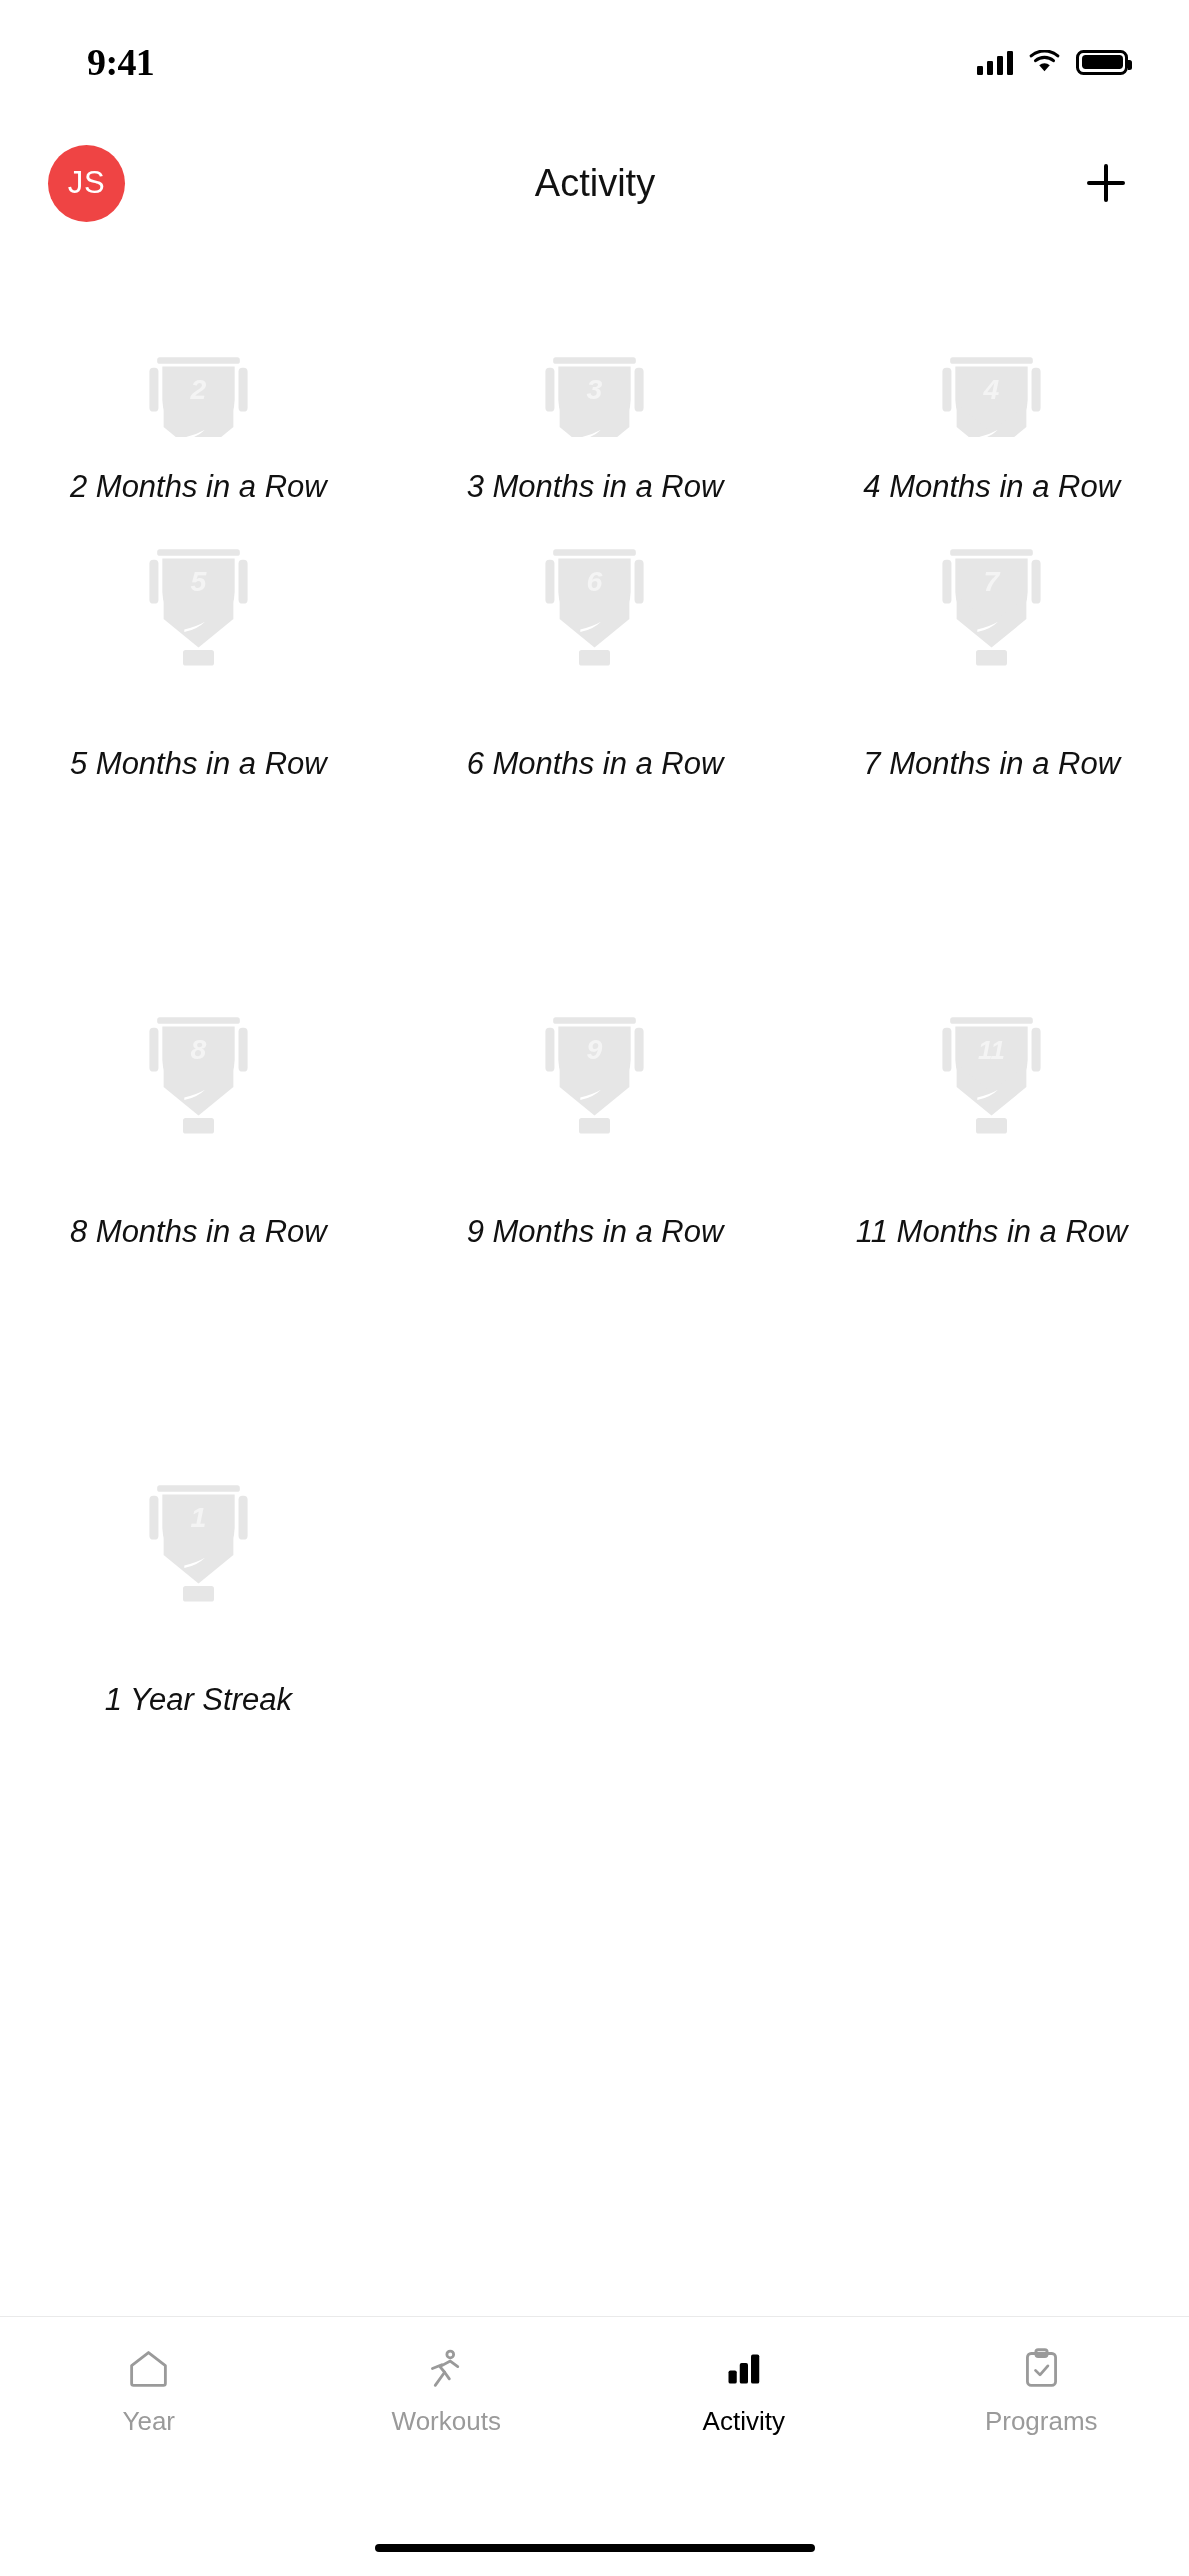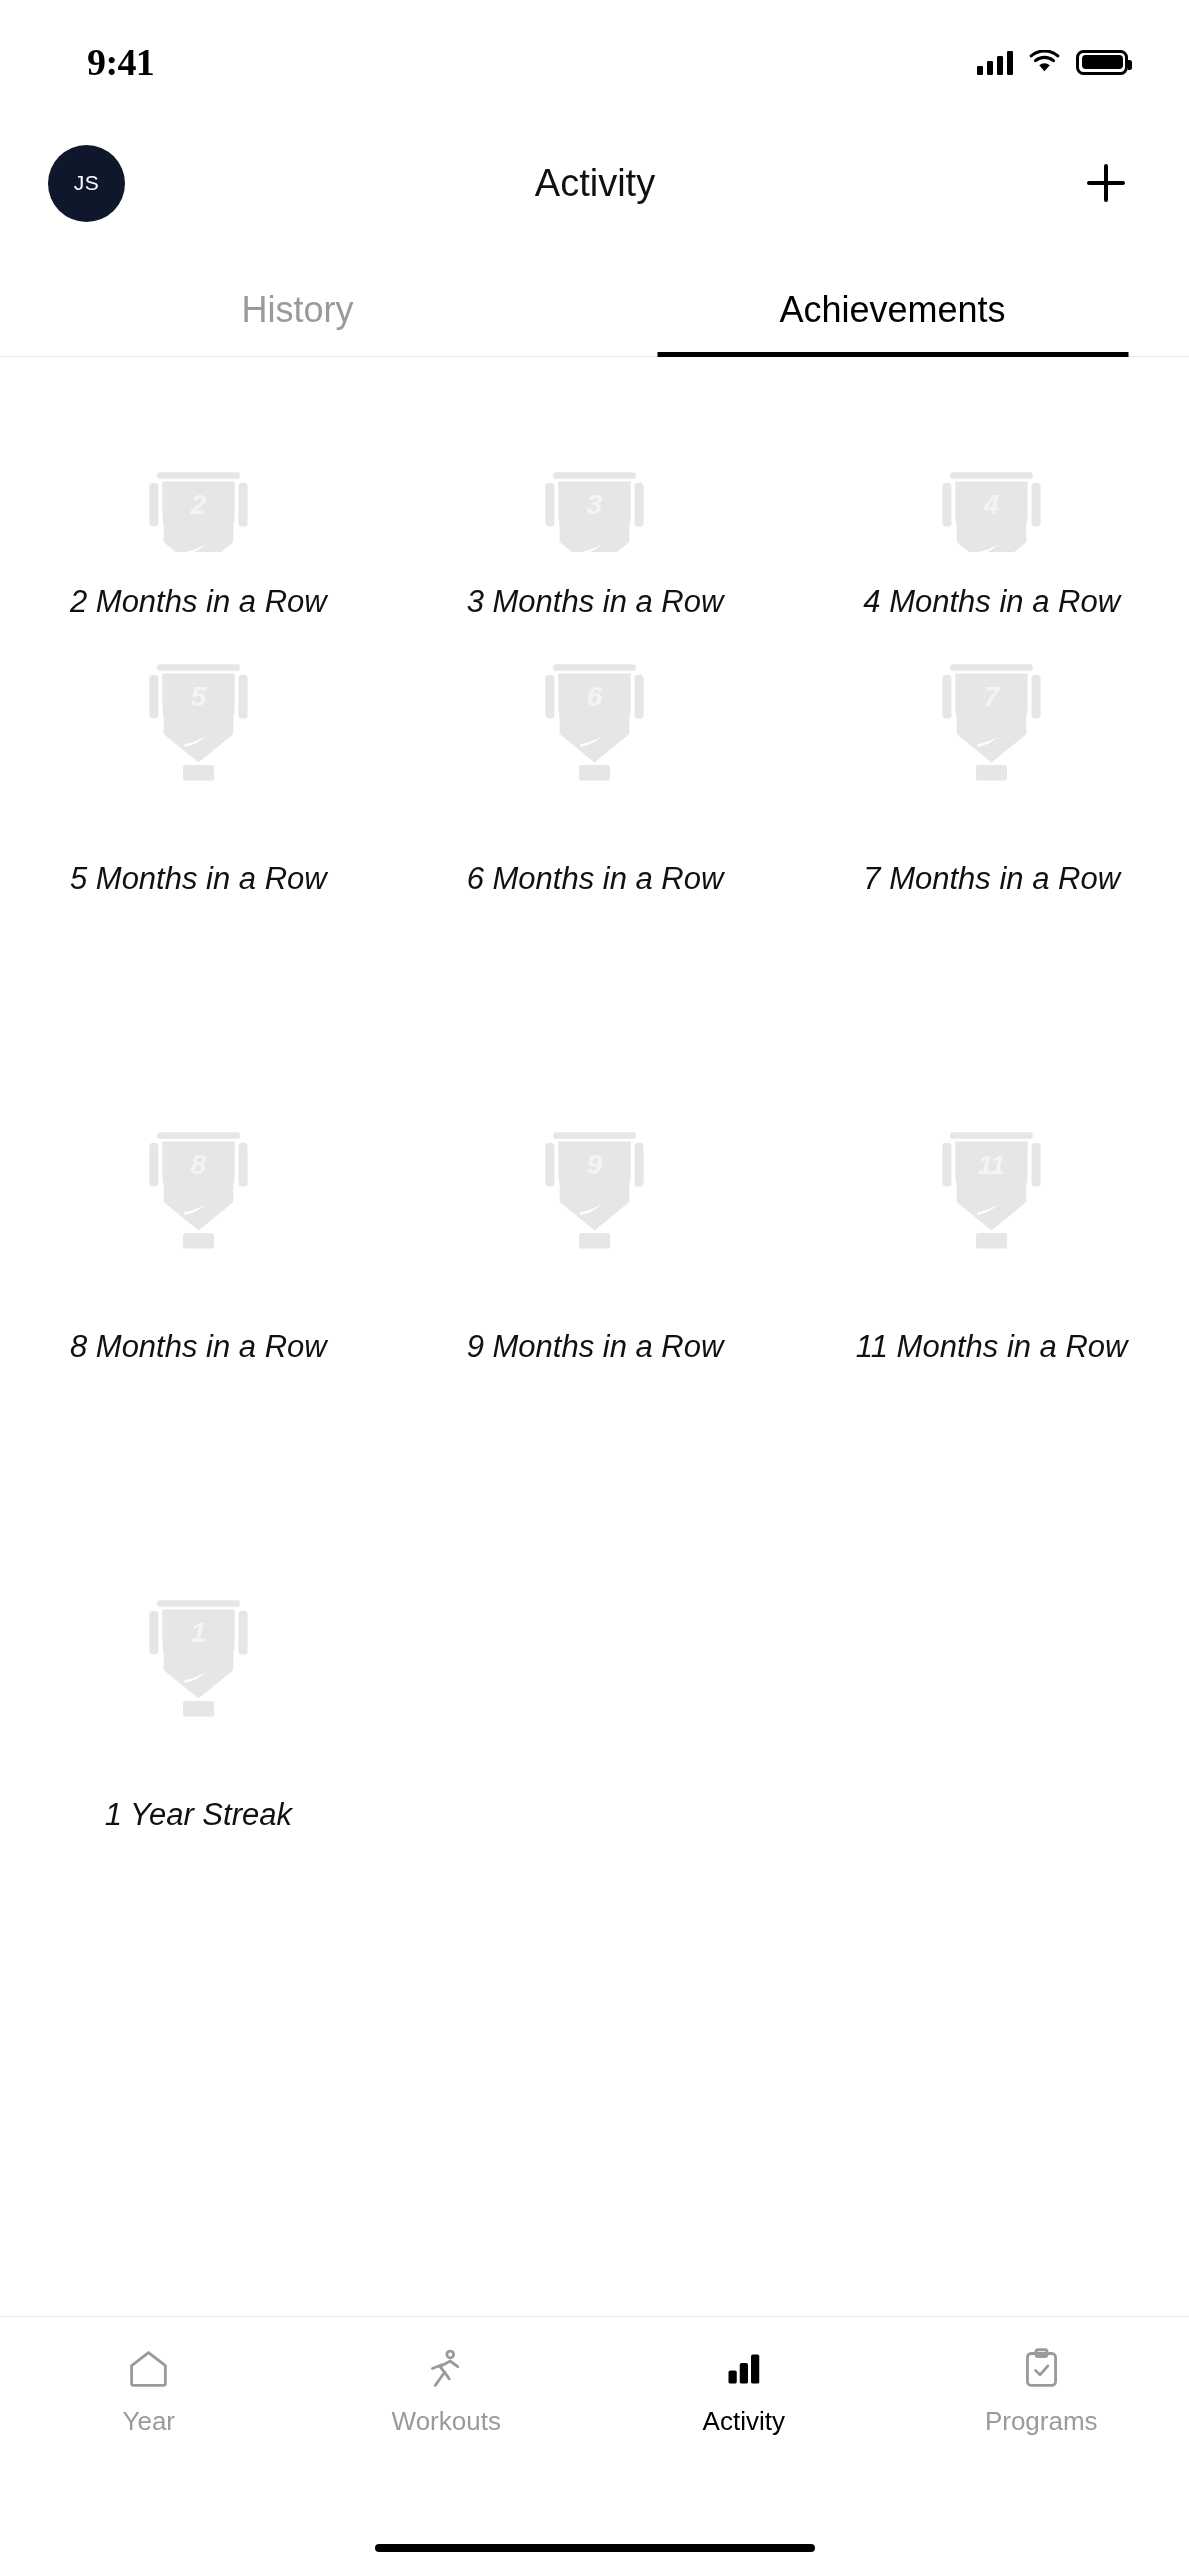--- a/index.html
+++ b/index.html
@@ -92,26 +92,26 @@
     display: flex;
     align-items: center;
     justify-content: space-between;
     padding: 0 50px 0 48px;
     position: relative;
   }
   .avatar {
     width: 77px;
     height: 77px;
     border-radius: 50%;
-    background: #0f172a;
+    background: #ef4444;
     color: #ffffff;
     display: flex;
     align-items: center;
     justify-content: center;
-    font-size: 21px;
+    font-size: 31px;
     font-weight: 500;
     letter-spacing: 0.6px;
   }
   .nav-title {
     position: absolute;
     left: 0; right: 0;
     text-align: center;
     font-size: 38px;
     font-weight: 500;
     color: #111;
@@ -295,24 +295,20 @@
 
   <div class="nav-bar">
     <div class="avatar">JS</div>
     <div class="nav-title">Activity</div>
     <div class="add-button">
       <span class="plus-h"></span>
       <span class="plus-v"></span>
     </div>
   </div>
 
-  <div class="tabs">
-    <div class="tab">History</div>
-    <div class="tab active">Achievements</div>
-  </div>
 
   <div class="content">
     <div class="grid">
 
       <div class="badge-cell clipped-top">
         <div class="trophy-wrap">
           <svg width="155" height="155" viewBox="0 0 120 120">
             <g fill="#e6e6e6">
               <rect x="28" y="8" width="64" height="5" rx="2"></rect>
               <path d="M32 15 h56 v26 a28 28 0 0 1 -56 0 Z"></path>

